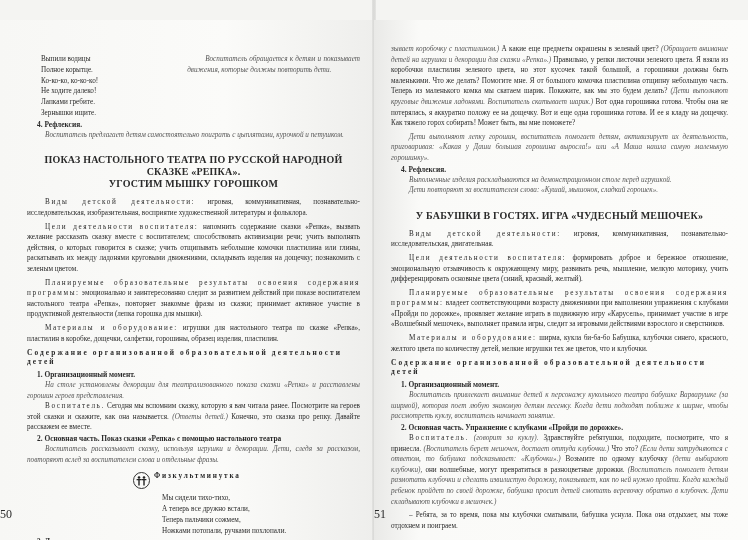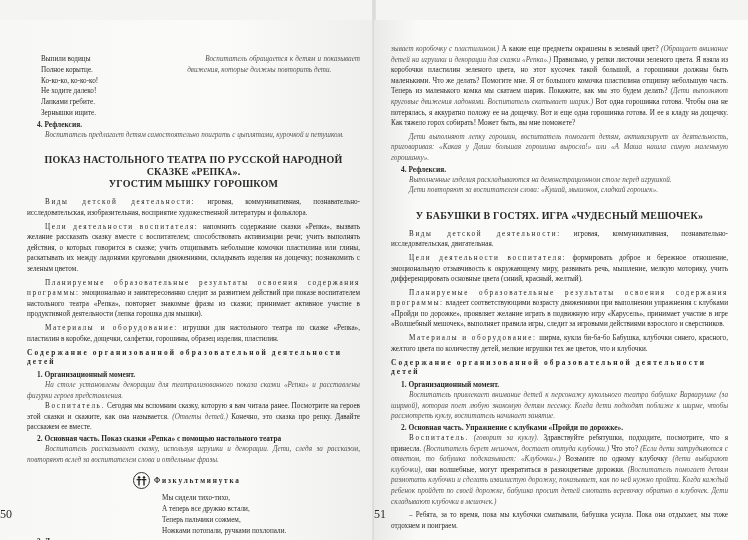--- a/index.html
+++ b/index.html
@@ -28,21 +28,21 @@
   .poem-row { display: flex; }
   .poem { font-size: 7.2px; line-height: 10.8px; margin-left: 14px; width: 135px; margin-top: 10px; }
   .poem div { white-space: nowrap; }
   .poem-note { font-size: 7.2px; line-height: 10.6px; font-style: italic; color: #555; width: 185px; margin-left: 20px; margin-top: 10px; text-align: justify; text-indent: 18px; }
 
   .h-sub { font-size: 7.4px; font-weight: bold; margin: 1px 0 1px 10px; }
   .title { font-size: 10px; font-weight: bold; text-align: center; line-height: 12px; margin: 14px 0 7px 0; letter-spacing: 0.2px; }
   .section-h { font-size: 7.4px; font-weight: bold; letter-spacing: 2.1px; margin: 4px 0 4px 0; }
   .gap { height: 3px; }
 
-  .fizk { display: flex; align-items: center; margin: 7px 0 4px 106px; }
+  .fizk { display: flex; margin: 7px 0 4px 106px; }
   .fizk-icon { width: 17px; height: 17px; border: 1.6px solid #333; border-radius: 50%; display: flex; align-items: center; justify-content: center; box-sizing: border-box; margin-right: 4px; }
   .fizk-label { font-size: 7.2px; font-weight: bold; letter-spacing: 1.8px; }
   .fizk-poem { margin-left: 135px; font-size: 7.2px; line-height: 10.8px; }
 
   .pnum { position: absolute; bottom: 38px; width: 100%; left: 0; text-align: left; font-size: 12px; }
 </style>
 </head>
 <body>
 
 <div class="spread">
@@ -73,21 +73,21 @@
     <div class="gap"></div>
     <p class="t ind"><span class="sp">Цели деятельности воспитателя:</span><span> напомнить содержание сказки «Репка», вызвать желание рассказать сказку вместе с воспитателем; способствовать активизации речи; учить выполнять действия, о которых говорится в сказке; учить отщипывать небольшие комочки пластилина или глины, раскатывать их между ладонями круговыми движениями, складывать изделия на дощечку; познакомить с зеленым цветом.</span></p>
     <div class="gap"></div>
     <p class="t ind"><span class="sp">Планируемые образовательные результаты освоения содержания программы:</span><span> эмоционально и заинтересованно следит за развитием действий при показе воспитателем настольного театра «Репка», повторяет знакомые фразы из сказки; принимает активное участие в продуктивной деятельности (лепка горошка для мышки).</span></p>
     <div class="gap"></div>
     <p class="t ind"><span class="spl">Материалы и оборудование:</span><span> игрушки для настольного театра по сказке «Репка», пластилин в коробке, дощечки, салфетки, горошины, образец изделия, пластилин.</span></p>
 
     <div class="section-h">Содержание организованной образовательной деятельности детей</div>
 
     <div class="h-sub">1. Организационный момент.</div>
-    <p class="t i ind">На столе установлены декорации для театрализованного показа сказки «Репка» и расставлены фигурки героев представления.</p>
+    <p class="t i ind">На столе установлены декорации для театрализованного показа сказки «Репка» и расставлены горошин героев представления.</p>
     <p class="t ind"><span class="spl">Воспитатель.</span><span> Сегодня мы вспомним сказку, которую я вам читала ранее. Посмотрите на героев этой сказки и скажите, как она называется. </span><span class="i">(Ответы детей.)</span><span> Конечно, это сказка про репку. Давайте расскажем ее вместе.</span></p>
 
     <div class="h-sub">2. Основная часть. Показ сказки «Репка» с помощью настольного театра</div>
     <p class="t i ind">Воспитатель рассказывает сказку, используя игрушки и декорации. Дети, следя за рассказом, повторяют вслед за воспитателем слова и отдельные фразы.</p>
 
     <div class="fizk">
       <span class="fizk-icon">
         <svg width="11" height="10" viewBox="0 0 11 10">
           <circle cx="3" cy="1.5" r="1.3" fill="#222"></circle>
           <circle cx="8" cy="1.5" r="1.3" fill="#222"></circle>

